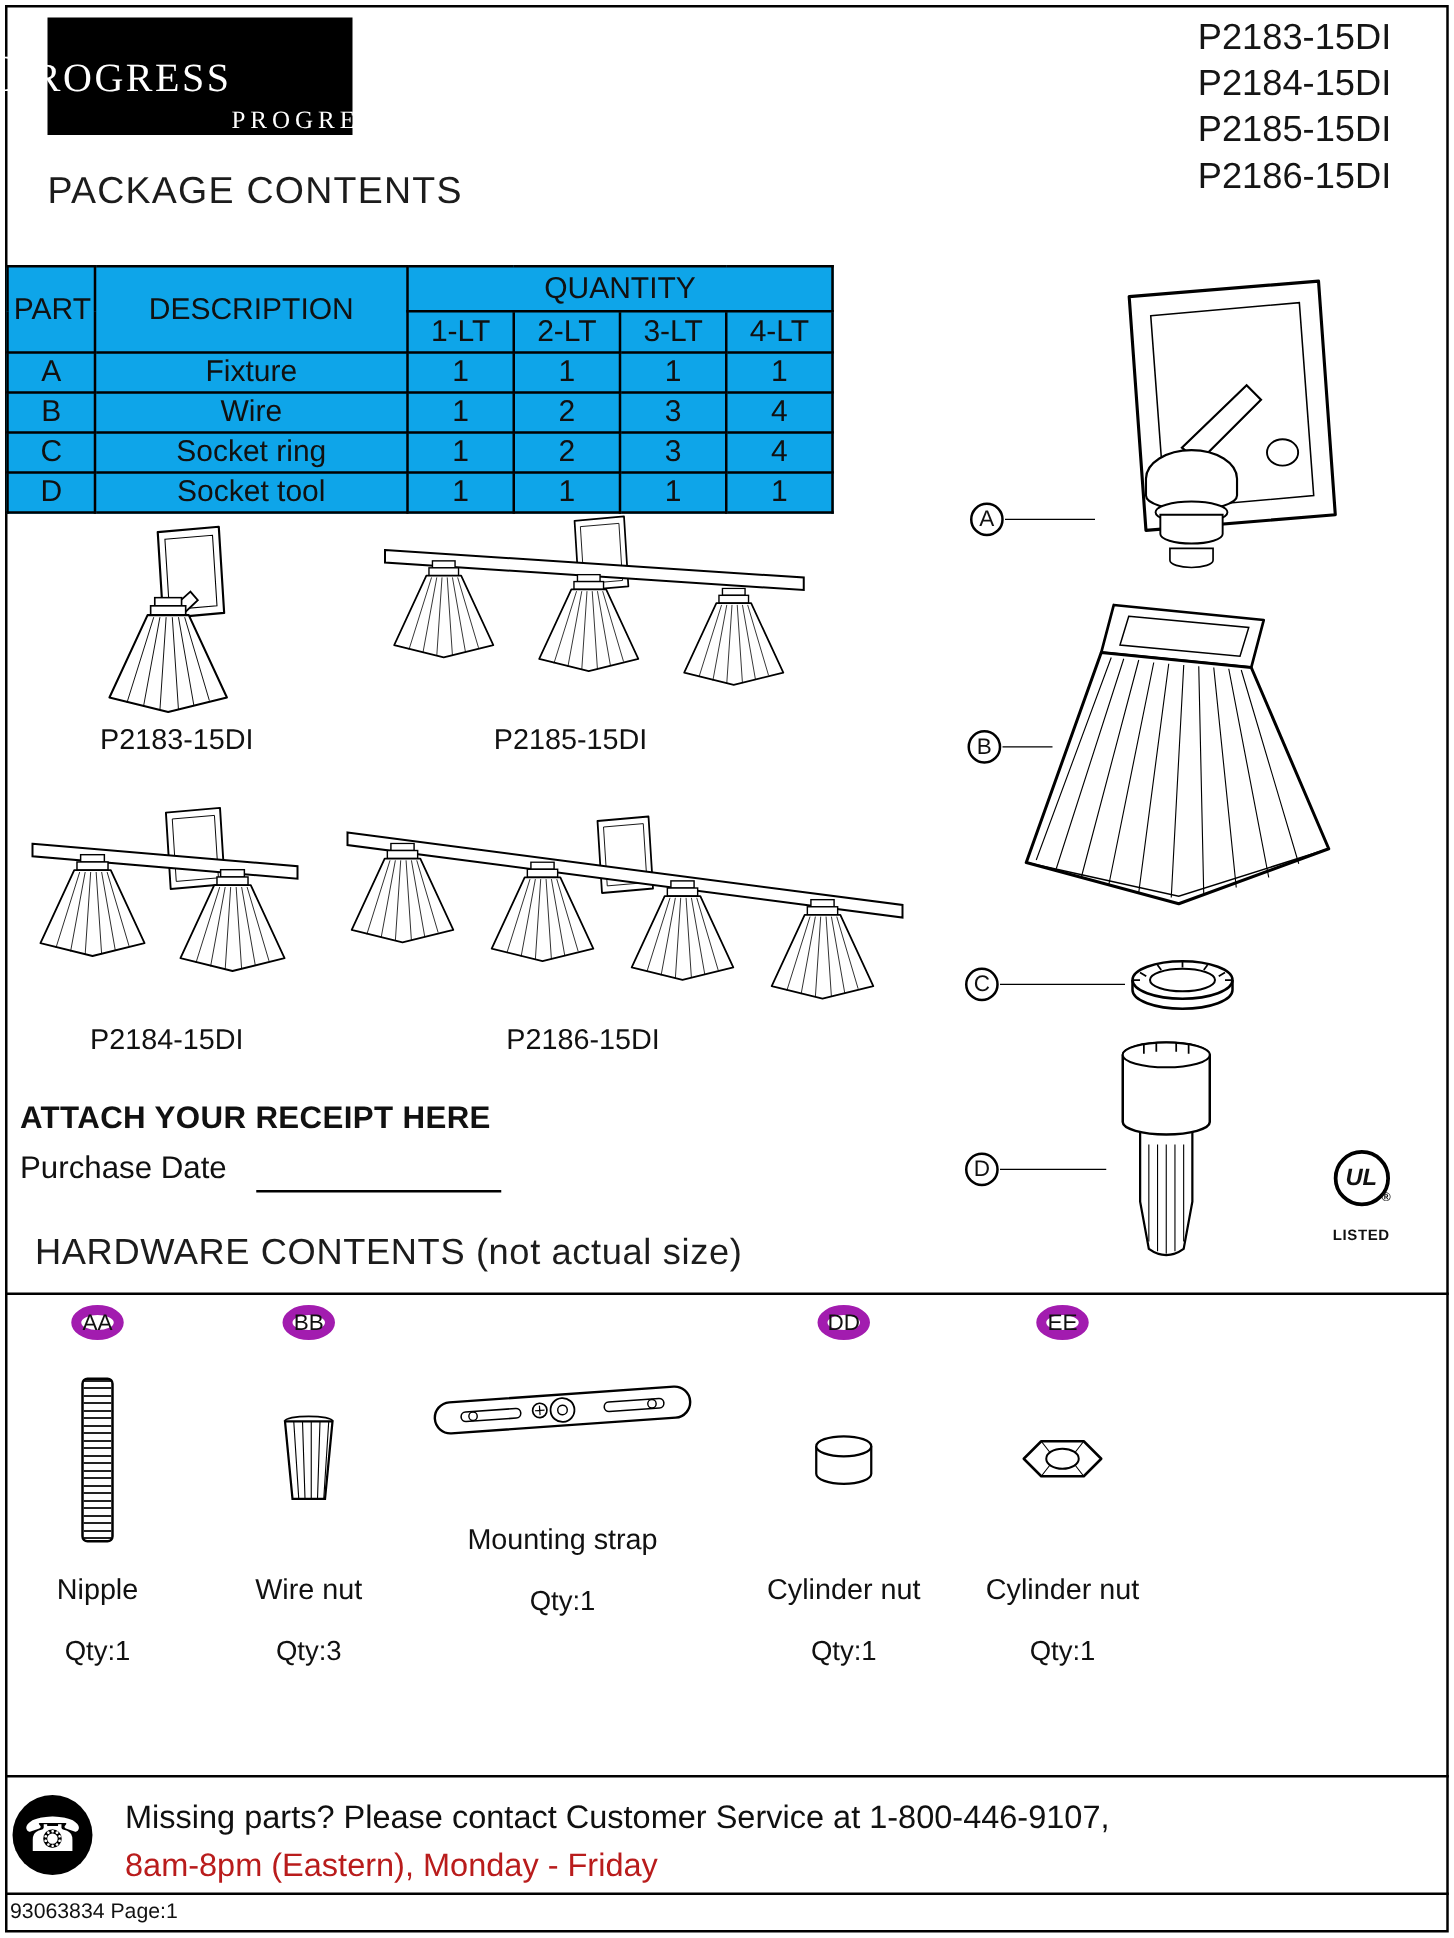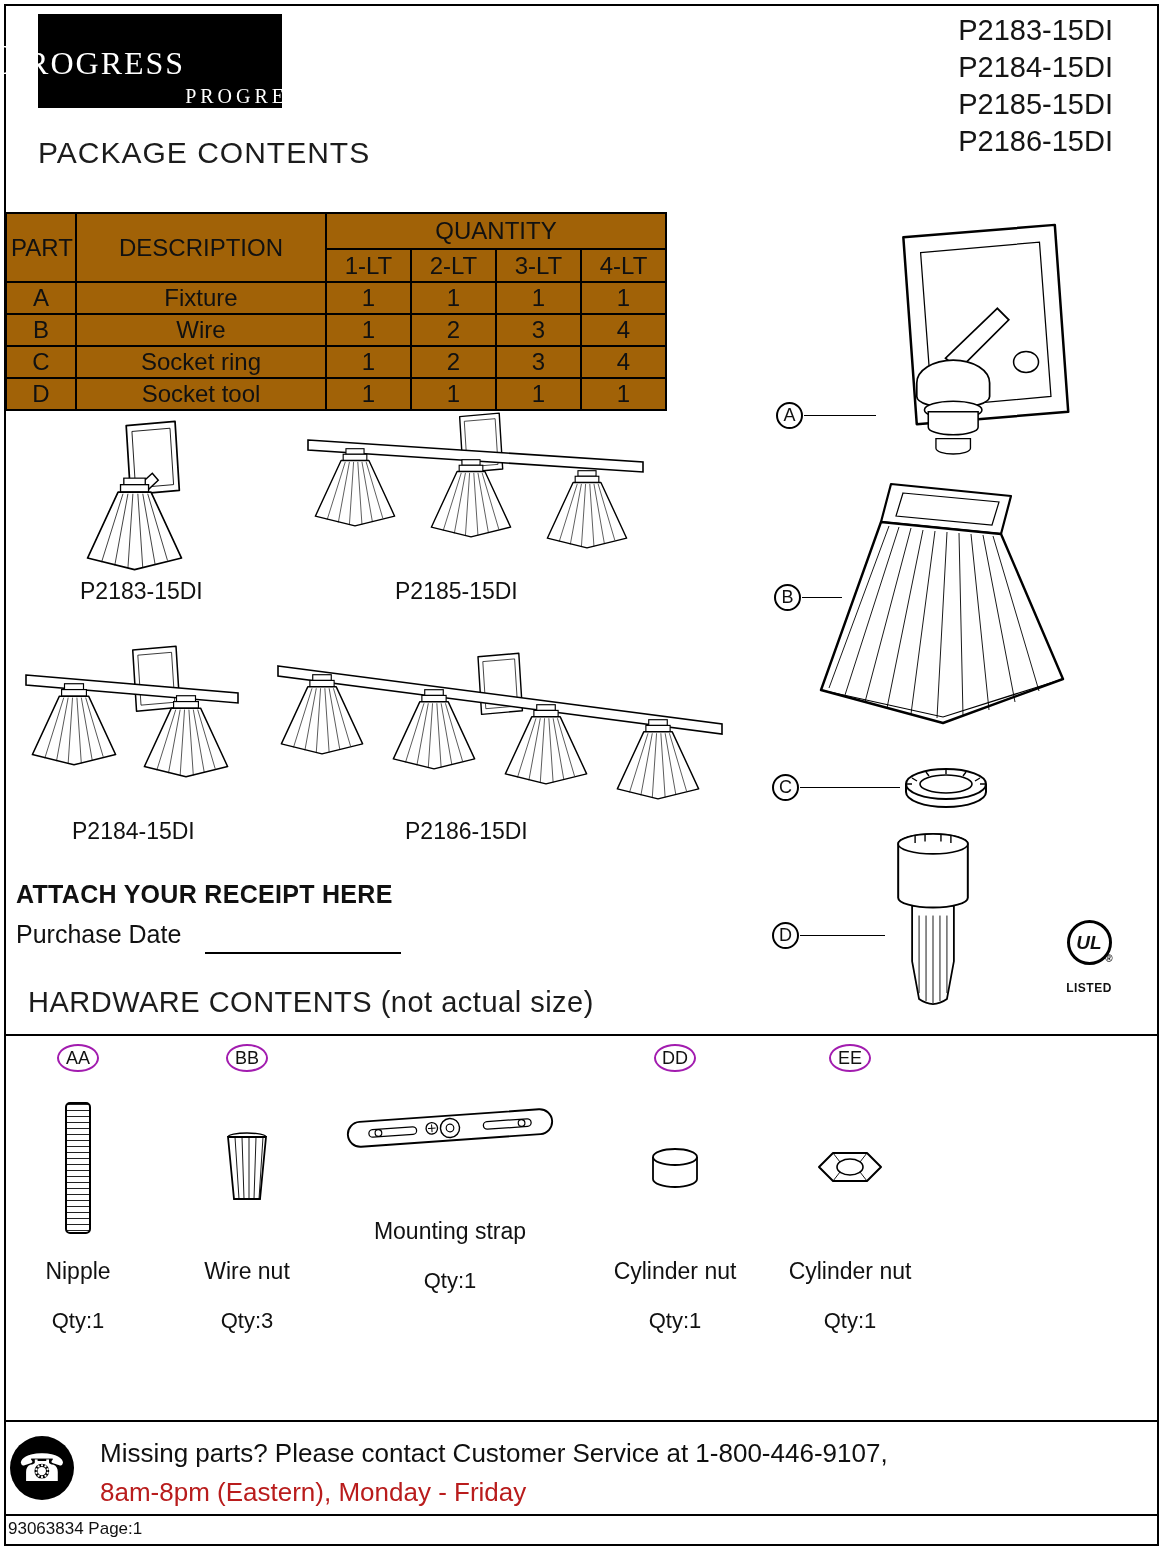--- a/index.html
+++ b/index.html
@@ -18,32 +18,32 @@
   .cross-icon::before{content:"";position:absolute;left:6px;top:0;width:4px;height:26px;background:#fff}
   .cross-icon::after{content:"";position:absolute;left:0;top:7px;width:15px;height:4px;background:#fff}
   .logo-name{font-size:32px;letter-spacing:2px;line-height:34px}
   .logo-name::first-letter{font-size:42px}
   .logo-sub{font-size:20px;letter-spacing:4px;align-self:flex-end;padding-right:18px;margin-top:-2px}
 
   .models{right:50px;top:12px;font-size:29px;line-height:37px;color:#151515}
   .page-title{left:38px;top:136px;font-size:30px;letter-spacing:1px;color:#1c1c1c}
 
   
-  table.parts{border-collapse:collapse;background:#a16207;table-layout:fixed;width:660px}
+  table.parts{border-collapse:collapse;background:#0ea5e9;table-layout:fixed;width:660px}
   table.parts th,table.parts td{border:2px solid #000;font-weight:normal;text-align:center;
         font-size:24px;color:#111;padding:0 4px}
   table.parts .h1{height:36px}
   table.parts .h2{height:33px}
   table.parts .dr{height:32px}
   td.desc{text-align:left;padding-left:12px}
 
   .fx-label{font-size:23px;color:#111}
   .circle-label{display:flex;align-items:center;justify-content:center;border:2px solid #000;
         border-radius:50%;font-size:18px;width:27px;height:27px;background:#fff}
-  .oval-label{display:flex;align-items:center;justify-content:center;border:2px solid #a21caf;
+  .oval-label{display:flex;align-items:center;justify-content:center;border:8px solid #a21caf;
         border-radius:50%;font-size:18px;width:42px;height:28px;background:#fff}
   .leader{border-top:1.5px solid #000;height:0}
 
   .attach{left:16px;top:880px;font-size:25px;font-weight:bold;letter-spacing:.3px}
   .pdate{left:16px;top:920px;font-size:25px}
   .pdate-line{left:205px;top:952px;width:196px;border-top:2px solid #000;height:0}
 
   .hw-title{left:28px;top:986px;font-size:29px;letter-spacing:.5px;color:#1c1c1c}
   .rule{left:4px;width:1155px;border-top:2px solid #000;height:0}
 

